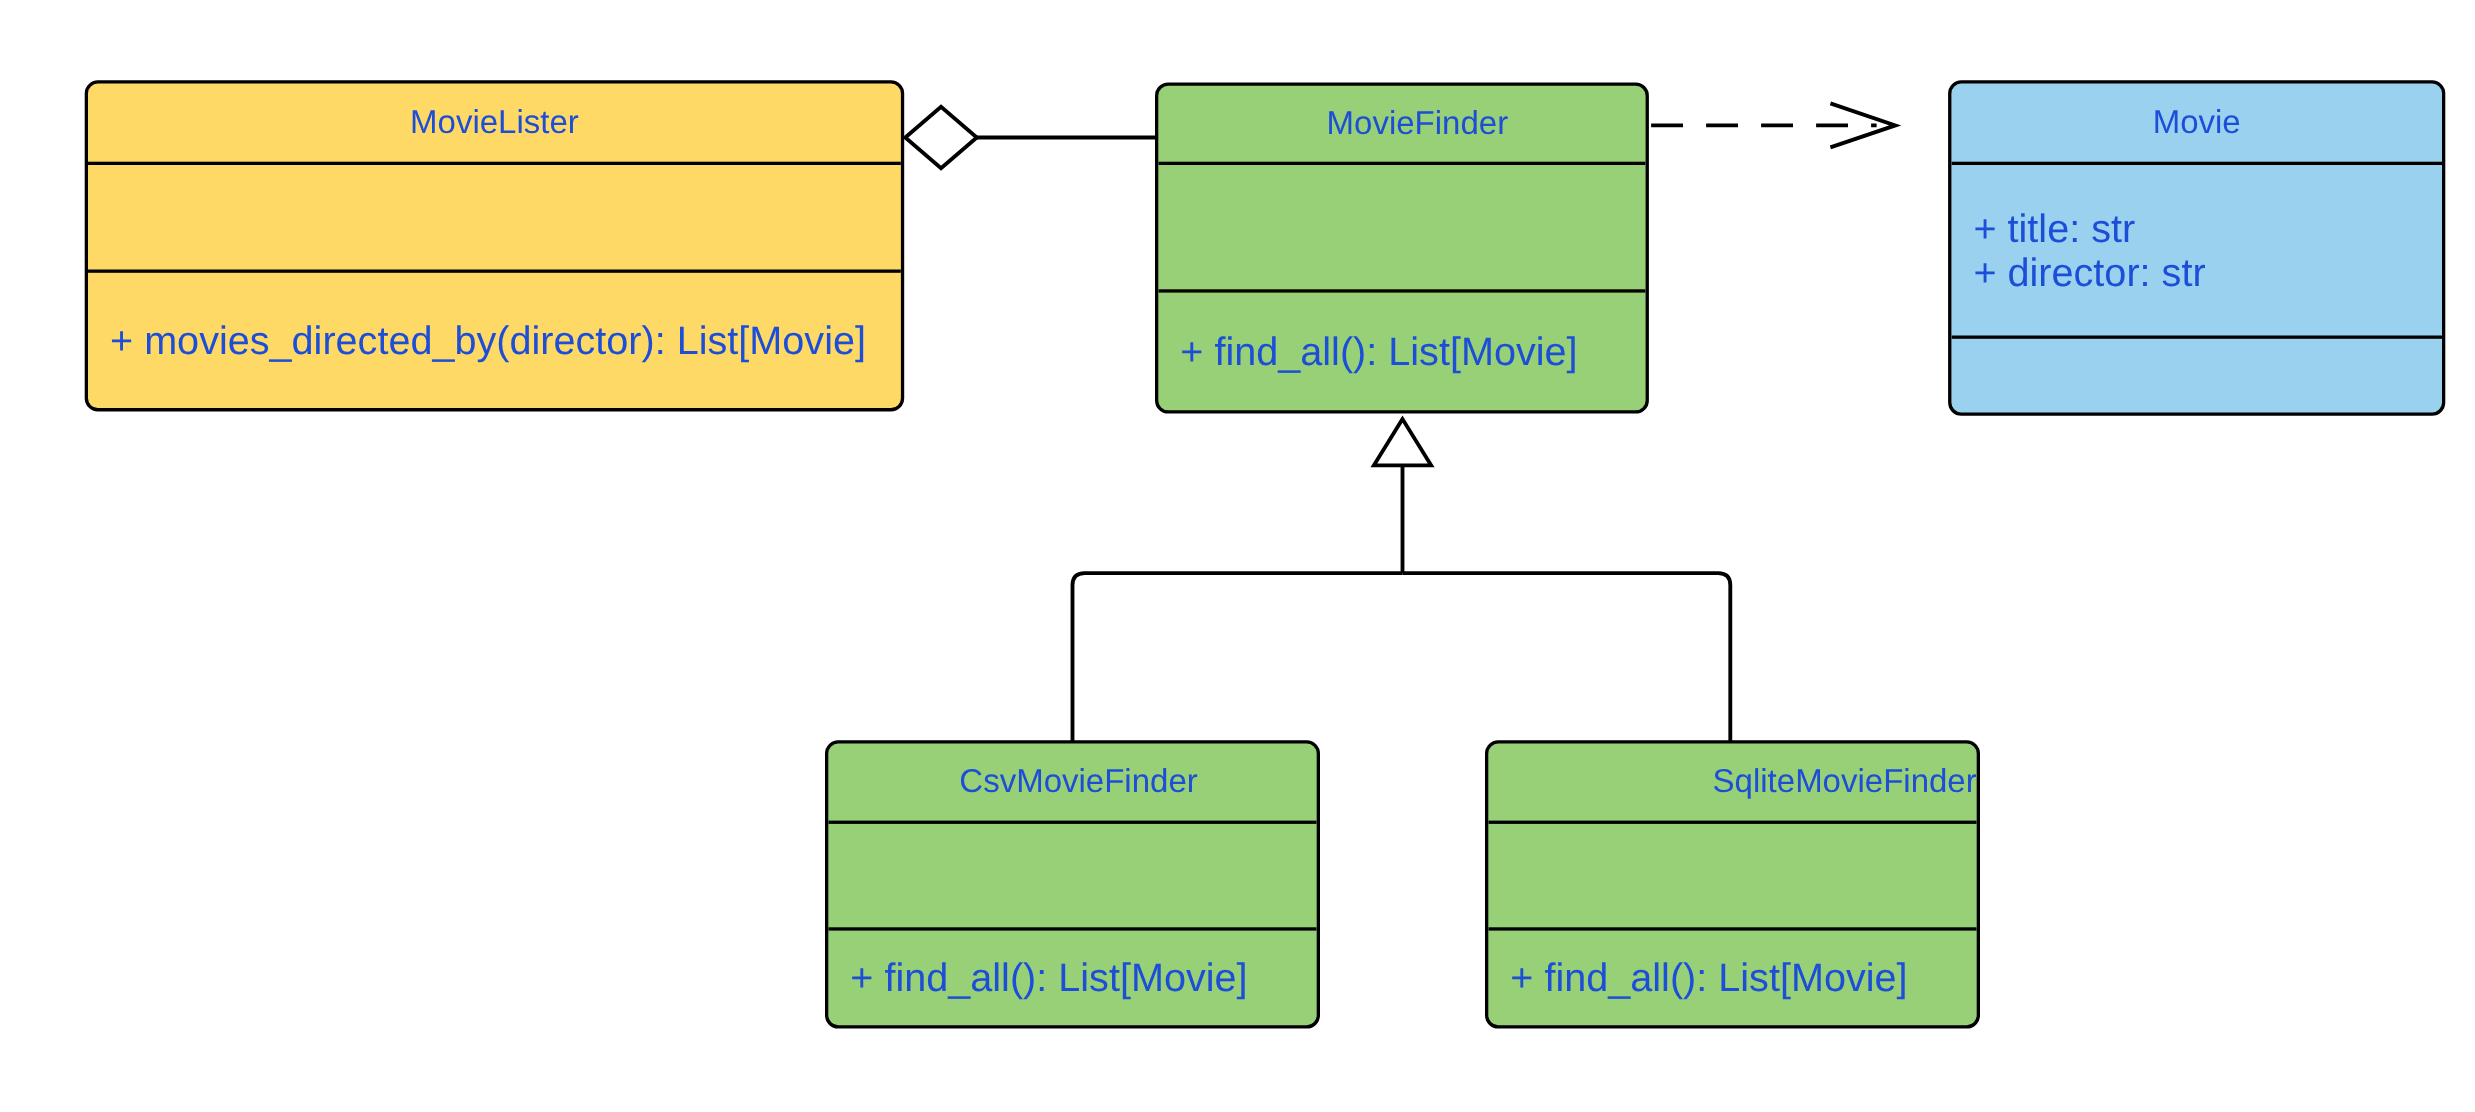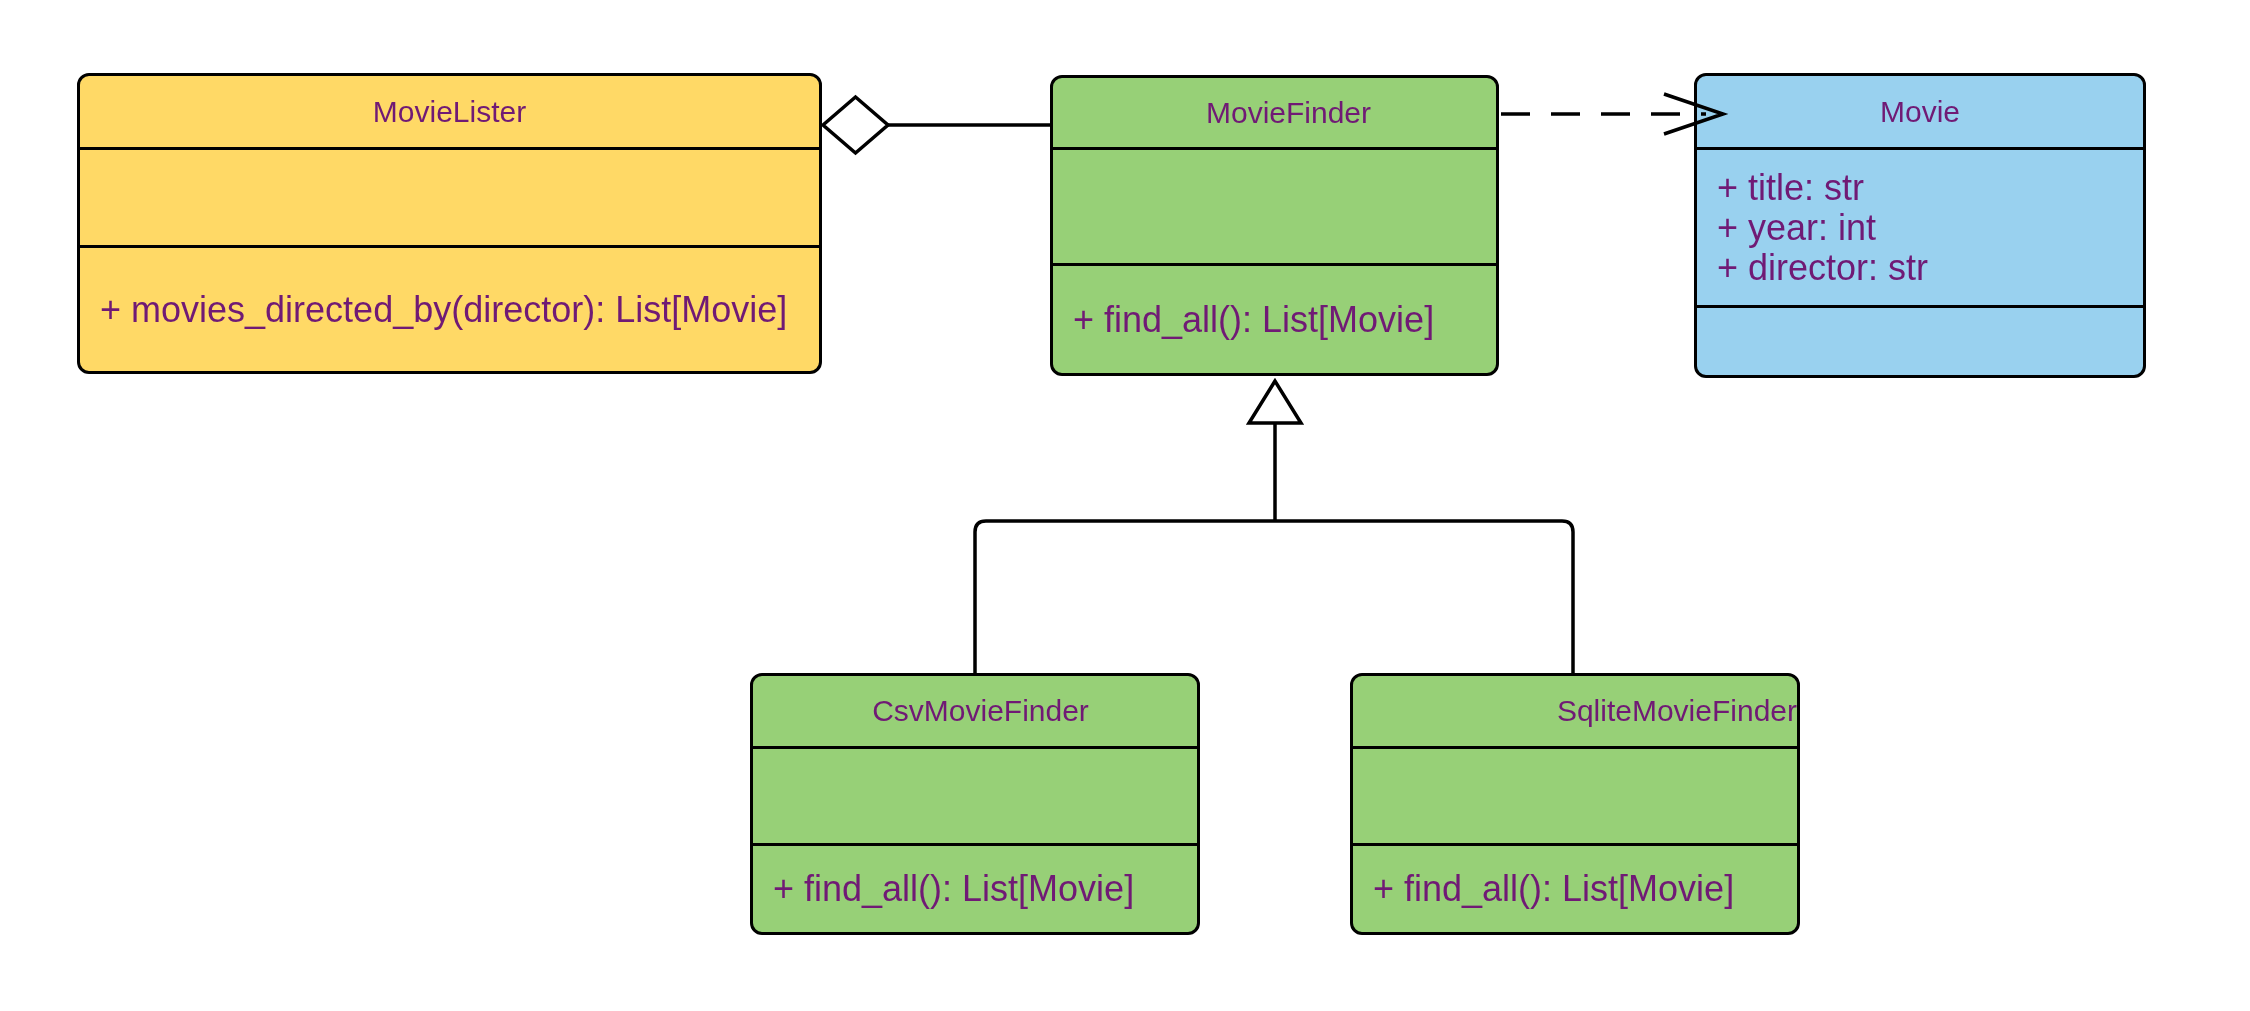--- a/index.html
+++ b/index.html
@@ -6,21 +6,21 @@
     margin: 0;
     padding: 0;
     background: #ffffff;
   }
   #canvas {
     position: relative;
     width: 2250px;
     height: 1011px;
     background: #ffffff;
     font-family: "Liberation Sans", sans-serif;
-    color: #701a75;
+    color: #1d4ed8;
   }
   
   .uml-class {
     position: absolute;
     box-sizing: border-box;
     border: 3px solid #000000;
     border-radius: 12px;
     overflow: hidden;
     display: flex;
     flex-direction: column;
@@ -53,21 +53,21 @@
   #box-movielister        { left: 77px;   top: 73px;  width: 745px; height: 301px; }
   #box-movielister .title   { height: 71px; }
   #box-movielister .attrs   { height: 98px; }
   #box-movielister .methods { flex: 1; }
 
   #box-moviefinder        { left: 1050px; top: 75px;  width: 449px; height: 301px; }
   #box-moviefinder .title   { height: 69px; padding-left: 28px; }
   #box-moviefinder .attrs   { height: 116px; }
   #box-moviefinder .methods { flex: 1; }
 
-  #box-movie              { left: 1694px; top: 73px;  width: 452px; height: 305px; }
+  #box-movie              { left: 1771px; top: 73px;  width: 452px; height: 305px; }
   #box-movie .title   { height: 71px; }
   #box-movie .attrs   { height: 158px; }
   #box-movie .methods { flex: 1; }
 
   #box-csvmoviefinder     { left: 750px;  top: 673px; width: 450px; height: 262px; }
   #box-csvmoviefinder .title   { height: 70px; margin-left: 11px; }
   #box-csvmoviefinder .attrs   { height: 97px; }
   #box-csvmoviefinder .methods { flex: 1; }
 
   #box-sqlitemoviefinder  { left: 1350px; top: 673px; width: 450px; height: 262px; }
@@ -109,21 +109,20 @@
       <div class="member-line">+ find_all(): List[Movie]</div>
     </div>
   </div>
 
   <div class="uml-class fill-blue" id="box-movie">
     <div class="compartment title">
       <span>Movie</span>
     </div>
     <div class="compartment attrs">
       <div class="member-line">+ title: str</div>
-      <div class="member-line">+ year: int</div>
       <div class="member-line">+ director: str</div>
     </div>
     <div class="compartment methods"></div>
   </div>
 
   <div class="uml-class fill-green" id="box-csvmoviefinder">
     <div class="compartment title">
       <span>CsvMovieFinder</span>
     </div>
     <div class="compartment attrs"></div>

